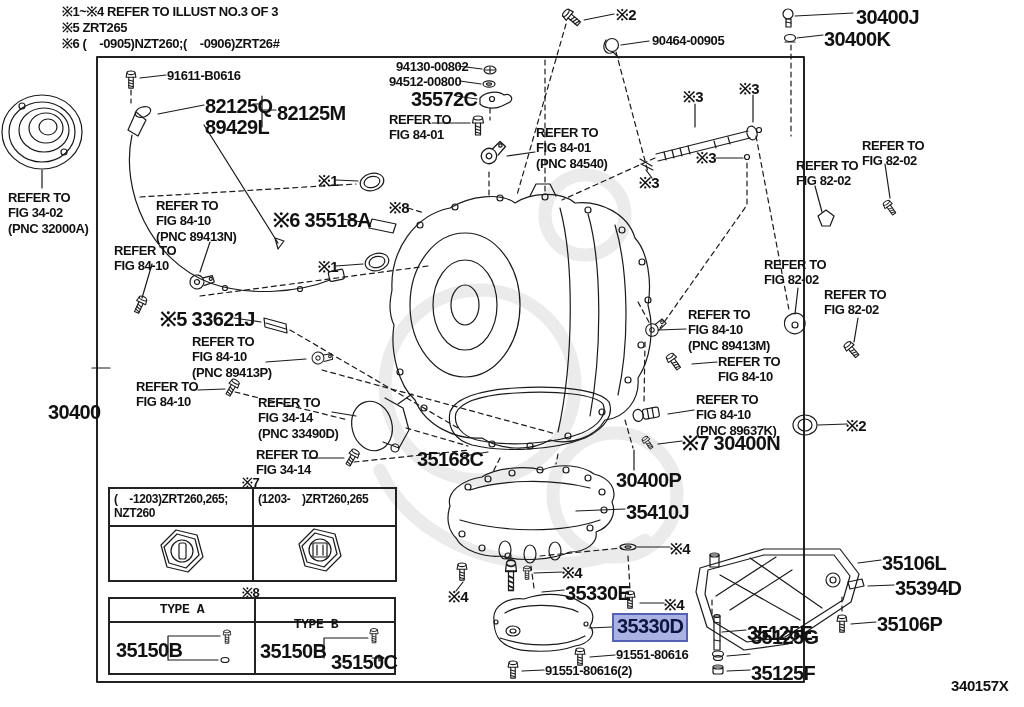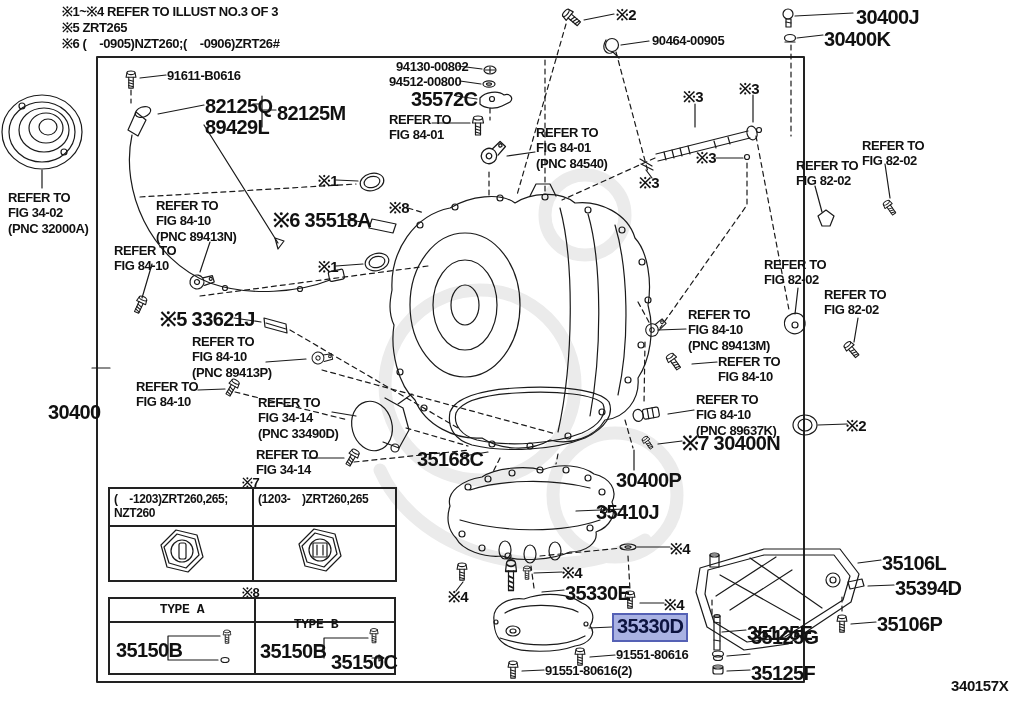--- a/index.html
+++ b/index.html
@@ -419,21 +419,21 @@
   <div class="t s15" style="left:696px;top:149px;">※3</div>
   <div class="t s15" style="left:639px;top:174px;">※3</div>
   <div class="t s15" style="left:318px;top:172px;">※1</div>
   <div class="t s15" style="left:389px;top:199px;">※8</div>
   <div class="t s16" style="left:273px;top:209px;">※6 35518A</div>
   <div class="t s15" style="left:318px;top:258px;">※1</div>
   <div class="t s16" style="left:160px;top:308px;">※5 33621J</div>
   <div class="t s16" style="left:48px;top:361px;margin-top:40px;">30400</div>
   <div class="t s16" style="left:417px;top:448px;">35168C</div>
   <div class="t s16" style="left:616px;top:469px;">30400P</div>
-  <div class="t s16" style="left:596px;top:501px;text-align:right;">35410J</div>
+  <div class="t s16" style="left:626px;top:501px;text-align:right;">35410J</div>
   <div class="t s15" style="left:846px;top:417px;">※2</div>
   <div class="t s16" style="left:682px;top:432px;">※7 30400N</div>
   <div class="t s15" style="left:670px;top:540px;">※4</div>
   <div class="t s15" style="left:562px;top:564px;">※4</div>
   <div class="t s15" style="left:448px;top:588px;">※4</div>
   <div class="t s15" style="left:664px;top:596px;">※4</div>
   <div class="t s16" style="left:565px;top:582px;">35330E</div>
   <div class="t s16 hl" style="left:612px;top:613px;">35330D</div>
   <div class="t s13" style="left:616px;top:647px;">91551-80616</div>
   <div class="t s13" style="left:545px;top:663px;">91551-80616(2)</div>

